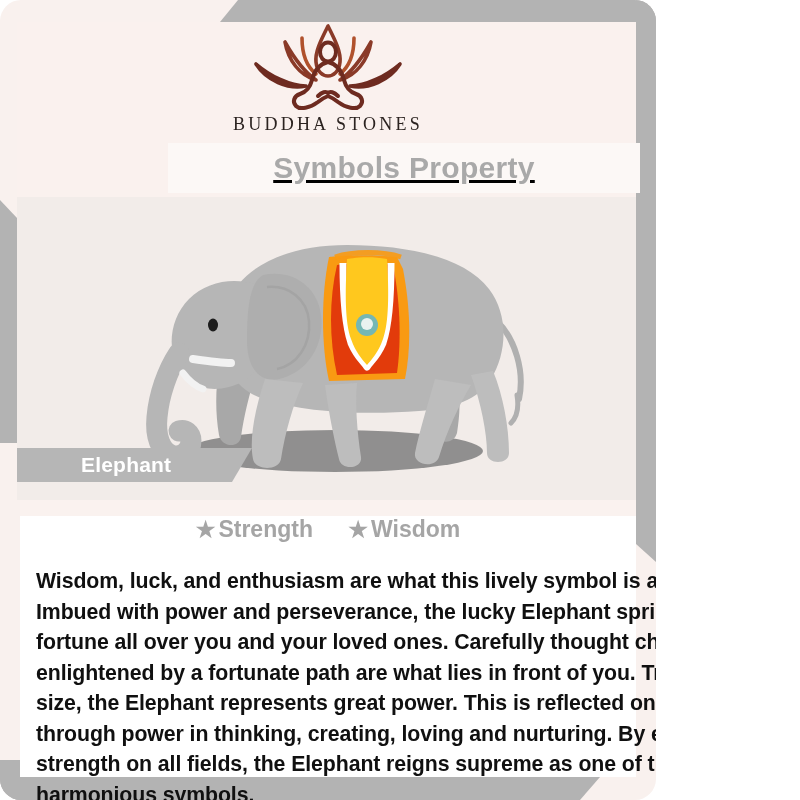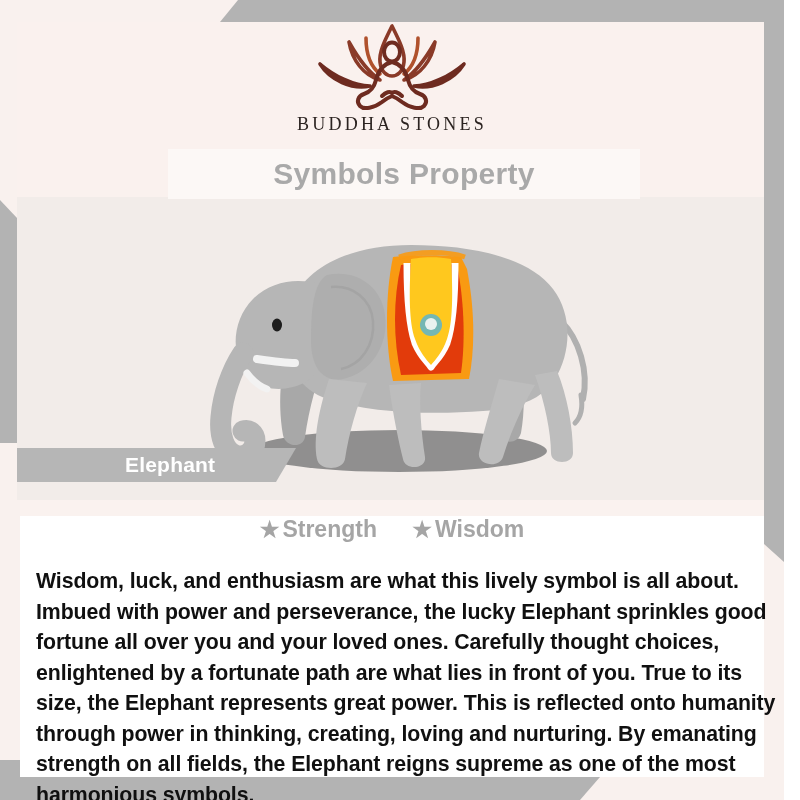--- a/index.html
+++ b/index.html
@@ -2,25 +2,26 @@
 <html><head>
 <meta charset="utf-8">
 <style>
   html, body {
     margin: 0;
     padding: 0;
     background: #ffffff;
   }
   #page {
     position: relative;
-    width: 784px;
+    width: 656px;
     height: 800px;
     background: #f9f1ee;
     overflow: hidden;
     font-family: "Liberation Sans", sans-serif;
+    border-radius: 21px;
   }
 
   
   .deco {
     position: absolute;
     background: #b3b3b3;
   }
   .deco-top {
     top: 0; left: 220px; right: 0; height: 22px;
     clip-path: polygon(18px 0, 100% 0, 100% 100%, 0 100%);
@@ -75,25 +76,26 @@
     font-family: "Liberation Serif", serif;
     font-size: 18px;
     letter-spacing: 3.2px;
     color: #2b2320;
     text-align: center;
   }
 
   
   .title-band {
     position: absolute;
-    left: 168px; top: 149px; width: 472px; height: 50px;
+    left: 168px; top: 143px; width: 472px; height: 50px;
     background: #fcf8f6;
     display: flex;
     align-items: center;
     justify-content: center;
+    text-decoration: underline;
   }
   .title-text {
     font-size: 30px;
     font-weight: bold;
     color: #a9a9a9;
     letter-spacing: 0.3px;
   }
 
   
   .stage {
@@ -103,21 +105,20 @@
   .elephant-svg { position: absolute; left: 50%; top: 6px; transform: translateX(-50%); }
 
   
   .name-banner {
     position: absolute;
     left: 17px; top: 448px; width: 235px; height: 34px;
     background: #b6b6b6;
     clip-path: polygon(0 0, 100% 0, calc(100% - 20px) 100%, 0 100%);
     display: flex;
     align-items: center;
-    padding-left: 44px;
   }
   .name-text {
     margin-left: 64px;
     color: #ffffff;
     font-size: 21px;
     font-weight: bold;
     letter-spacing: 0.2px;
   }
 
   

